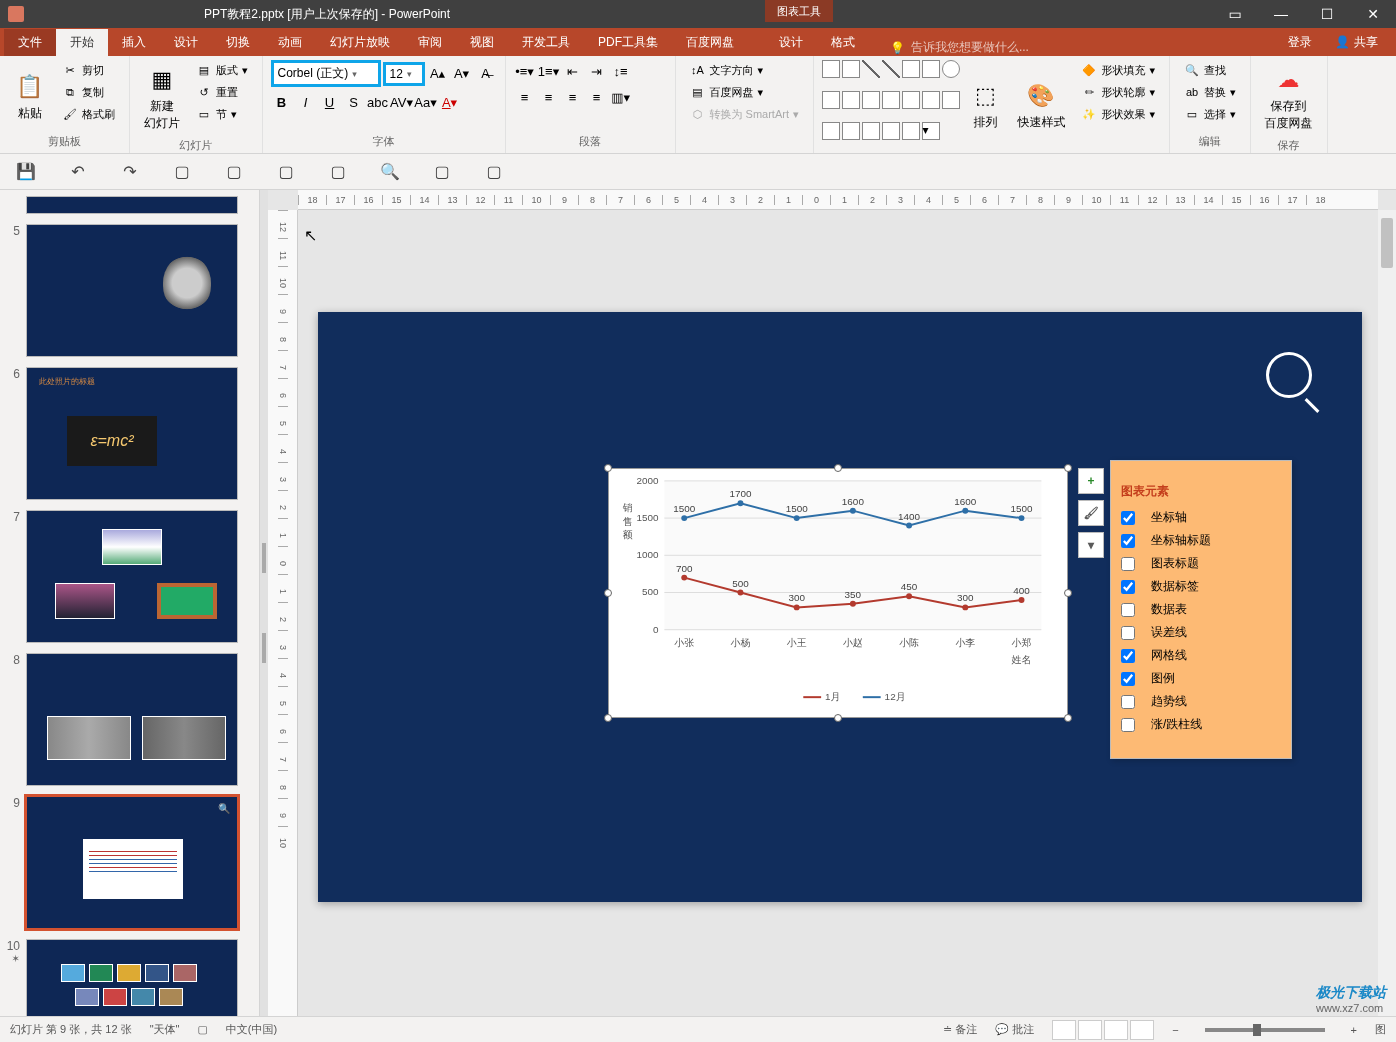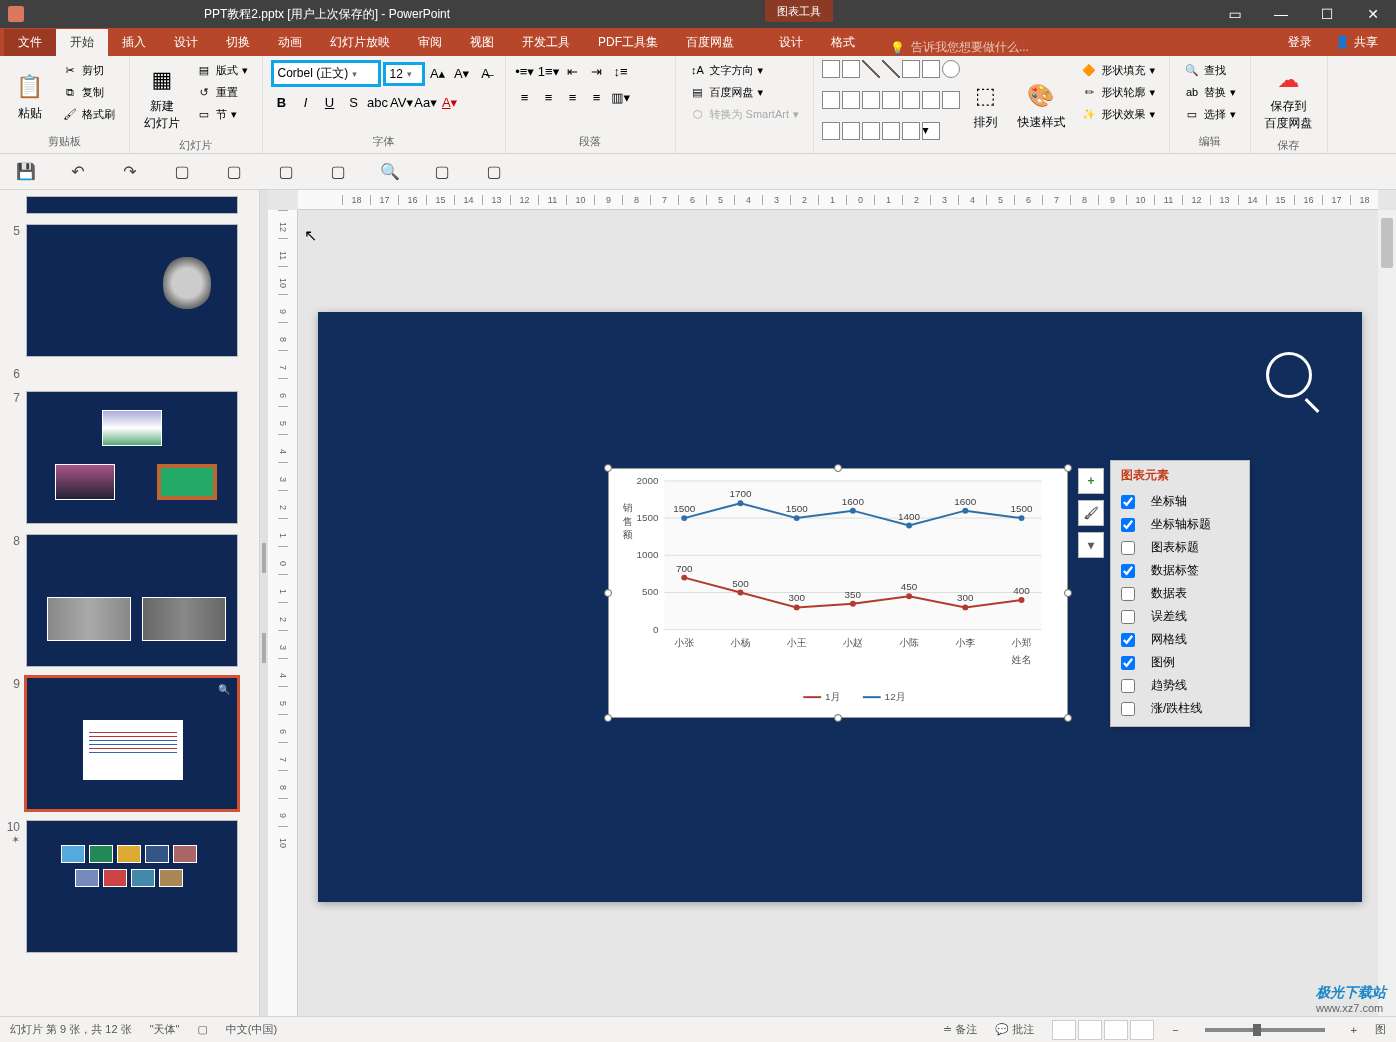--- a/index.html
+++ b/index.html
@@ -55,21 +55,21 @@
 .slide-panel { width:260px; background:#f3f2f1; border-right:1px solid #d4d4d4; overflow-y:auto; padding:6px; }
 .thumb-container { display:flex; gap:6px; margin-bottom:10px; }
 .thumb-num { width:14px; font-size:12px; color:#666; text-align:right; }
 .thumb-star { font-size:10px; color:#666; }
 .thumb { width:212px; height:133px; background:#0e2755; border:1px solid #bbb; position:relative; overflow:hidden; cursor:pointer; }
 .thumb.selected { outline:3px solid #d35230; outline-offset:-1px; }
 .thumb-small { width:212px; height:18px; background:#0e2755; border:1px solid #bbb; }
 
 
 .editor { flex:1; position:relative; background:#e6e6e6; }
-.ruler-h { position:absolute; top:0; left:30px; right:18px; height:20px; background:#f9f9f9; border-bottom:1px solid #ccc; font-size:9px; color:#666; display:flex; align-items:center; overflow:hidden;padding-left:44px; }
+.ruler-h { position:absolute; top:0; left:30px; right:18px; height:20px; background:#f9f9f9; border-bottom:1px solid #ccc; font-size:9px; color:#666; display:flex; align-items:center; overflow:hidden; }
 .ruler-h span { flex:none; width:28px; text-align:center; border-left:1px solid #aaa; }
 .ruler-v { position:absolute; top:20px; left:0; width:30px; bottom:0; background:#f9f9f9; border-right:1px solid #ccc; font-size:9px; color:#666; display:flex; flex-direction:column; align-items:center; overflow:hidden; }
 .ruler-v span { flex:none; height:28px; writing-mode:vertical-rl; text-align:center; border-top:1px solid #aaa; padding-top:6px; }
 .canvas-area { position:absolute; top:20px; left:30px; right:18px; bottom:0; overflow:hidden; }
 .slide-canvas { position:absolute; top:102px; left:20px; width:1044px; height:590px; background:#112d5c; box-shadow:0 2px 8px rgba(0,0,0,0.3); }
 .magnifier { position:absolute; top:40px; right:50px; width:46px; height:46px; border:3px solid #fff; border-radius:50%; }
 .magnifier::after { content:''; position:absolute; bottom:-12px; right:-12px; width:18px; height:3px; background:#fff; transform:rotate(45deg); }
 
 
 .chart-box { position:absolute; top:156px; left:290px; width:460px; height:250px; background:#fff; border:1px solid #999; }
@@ -79,21 +79,21 @@
 .ch-tm { top:-5px; left:50%; margin-left:-4px; } .ch-bm { bottom:-5px; left:50%; margin-left:-4px; }
 .ch-ml { left:-5px; top:50%; margin-top:-4px; } .ch-mr { right:-5px; top:50%; margin-top:-4px; }
 
 
 .chart-side-btns { position:absolute; top:156px; left:760px; display:flex; flex-direction:column; gap:6px; }
 .side-btn { width:26px; height:26px; background:#fff; border:1px solid #bbb; display:flex; align-items:center; justify-content:center; cursor:pointer; font-weight:bold; color:#2a8a2a; }
 .side-btn.brush { color:#5a5a5a; }
 .side-btn.funnel { color:#5a5a5a; }
 
 
-.chart-popup { position:absolute; top:148px; left:792px; width:140px; background:#e5e5e5; border:1px solid #bbb; box-shadow:2px 2px 6px rgba(0,0,0,0.2); padding:6px 10px; }
+.chart-popup { position:absolute; top:148px; left:792px; width:182px; background:#fdba74; border:1px solid #bbb; box-shadow:2px 2px 6px rgba(0,0,0,0.2); padding:22px 10px; }
 .chart-popup h4 { color:#c43e1c; font-size:12px; font-weight:bold; margin-bottom:6px; }
 .cp-item { display:flex; align-items:center; gap:16px; padding:3px 0; font-size:12px; cursor:pointer; }
 .cp-item input { width:14px; height:14px; }
 
 
 .scroll-v { position:absolute; top:20px; right:0; width:18px; bottom:0; background:#f0f0f0; }
 .scroll-thumb-v { position:absolute; top:8px; left:3px; right:3px; height:50px; background:#c1c1c1; border-radius:2px; }
 
 
 .splitter { width:8px; background:#e1e1e1; cursor:col-resize; display:flex; flex-direction:column; align-items:center; justify-content:center; }
@@ -371,20 +371,24 @@
 
     <div class="thumb-container">
       <div class="thumb-num">5</div>
       <div class="thumb">
           <div class="einstein"></div>
         </div>
     </div>
 
     <div class="thumb-container">
       <div class="thumb-num">6</div>
+      <div class="thumb">
+        <div class="thumb-title">此处照片的标题</div>
+        <div class="emc2">ε=mc²</div>
+      </div>
     </div>
 
     <div class="thumb-container">
       <div class="thumb-num">7</div>
       <div class="thumb">
         <div class="photo" style="top:18px;left:75px;width:60px;height:36px;background:linear-gradient(#aad,#fff,#5a7)"></div>
         <div class="photo" style="top:72px;left:28px;width:60px;height:36px;background:linear-gradient(#a58,#223)"></div>
         <div class="photo" style="top:72px;left:130px;width:60px;height:36px;background:#2a6;border:4px solid #b63"></div>
       </div>
     </div>

